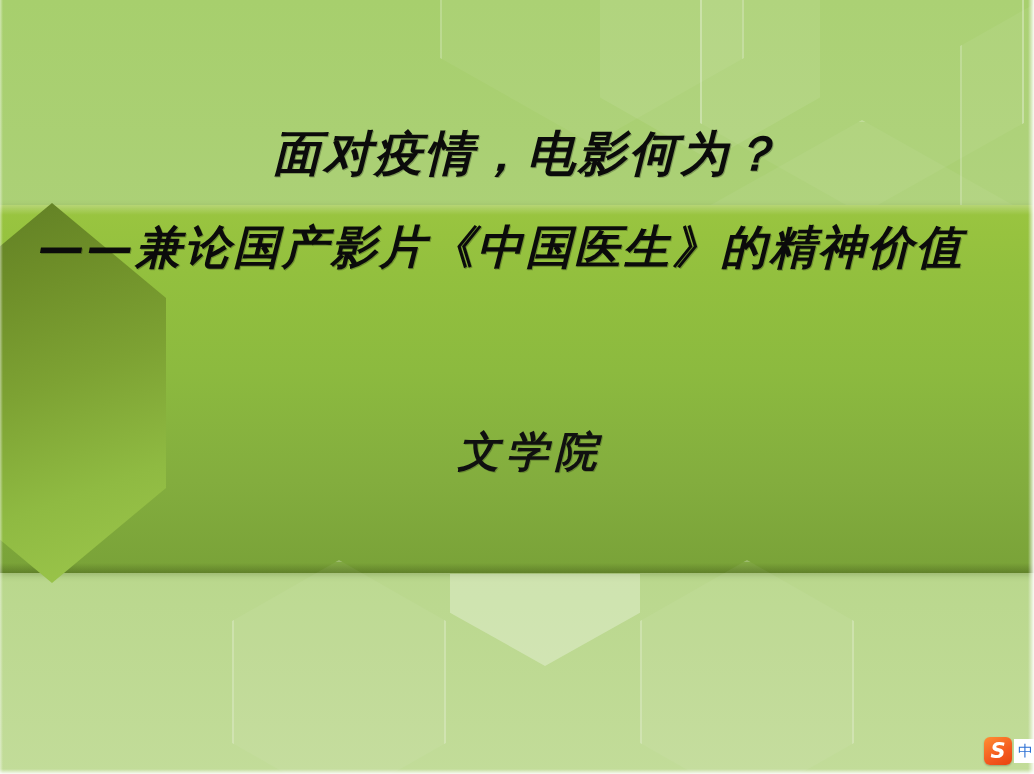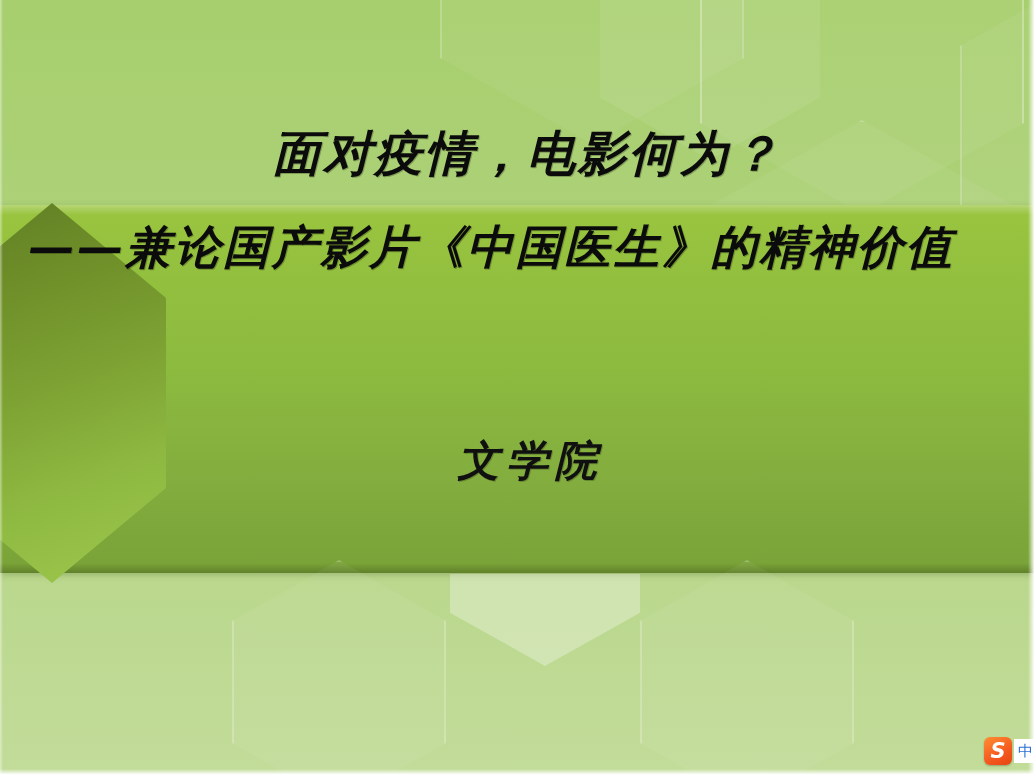--- a/index.html
+++ b/index.html
@@ -133,30 +133,30 @@
     width: 1034px;
     text-align: center;
     font-size: 48px;
     line-height: 62px;
     padding-left: 20px;
     box-sizing: border-box;
   }
 
   .title-sub {
     position: absolute;
-    left: 28px;
+    left: 38px;
     top: 216px;
     font-size: 46px;
     line-height: 62px;
   }
 
   .author-block {
     position: absolute;
     left: 0;
-    top: 414px;
+    top: 405px;
     width: 1034px;
     text-align: center;
     padding-left: 27px;
     box-sizing: border-box;
   }
   .author-line {
     font-family: "DejaVu Serif", "Liberation Serif", serif;
     color: #101010;
     font-weight: 700;
     font-style: italic;

